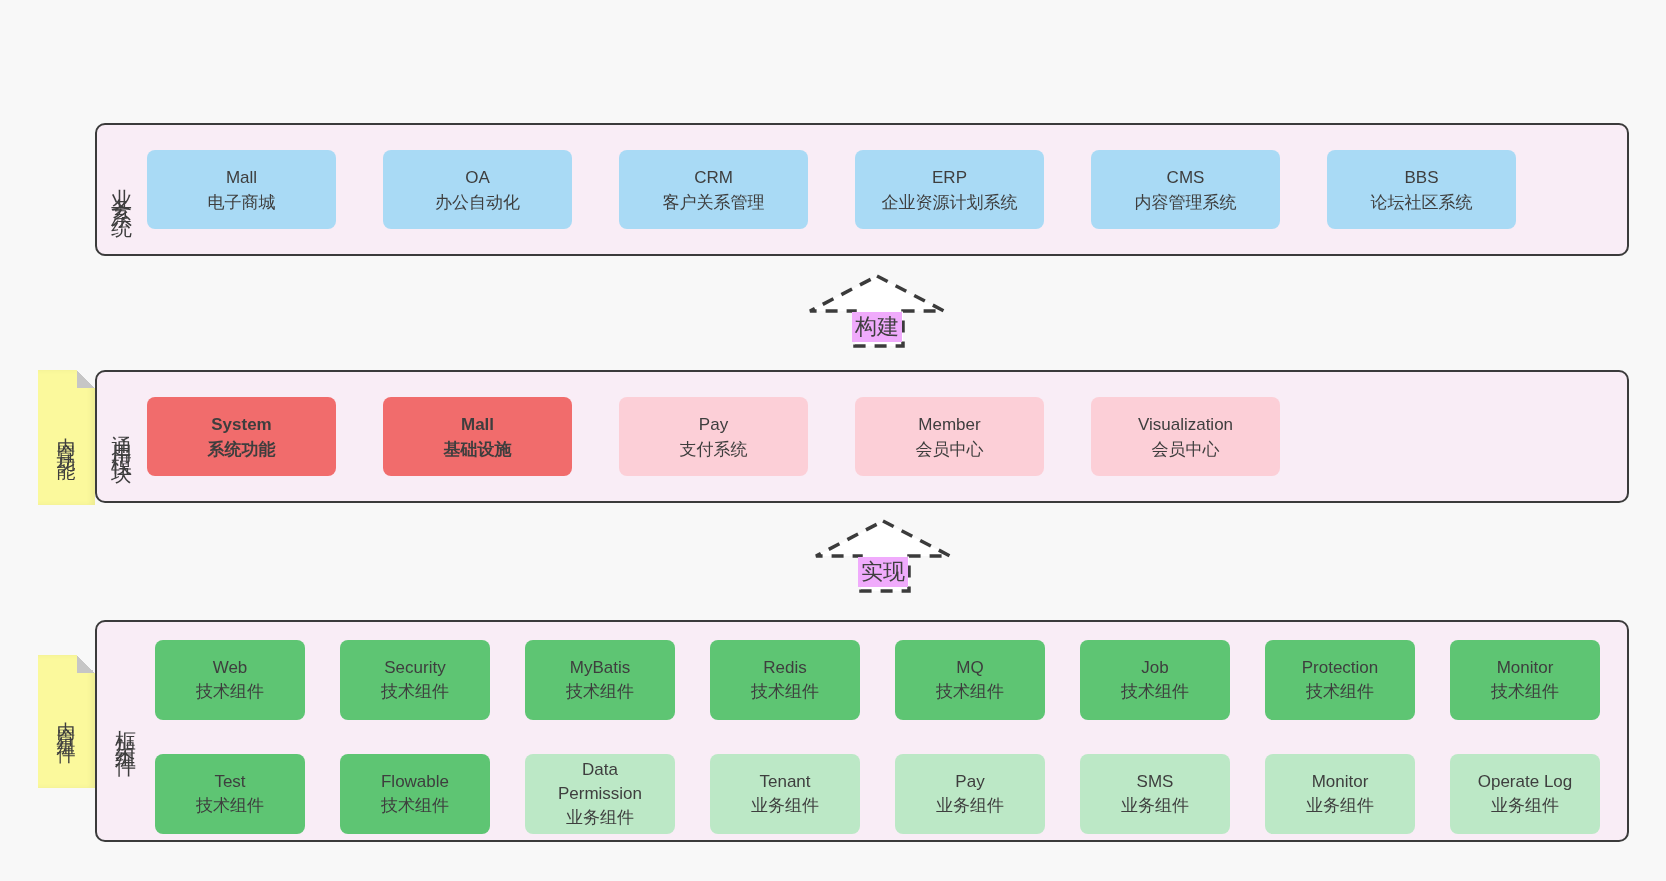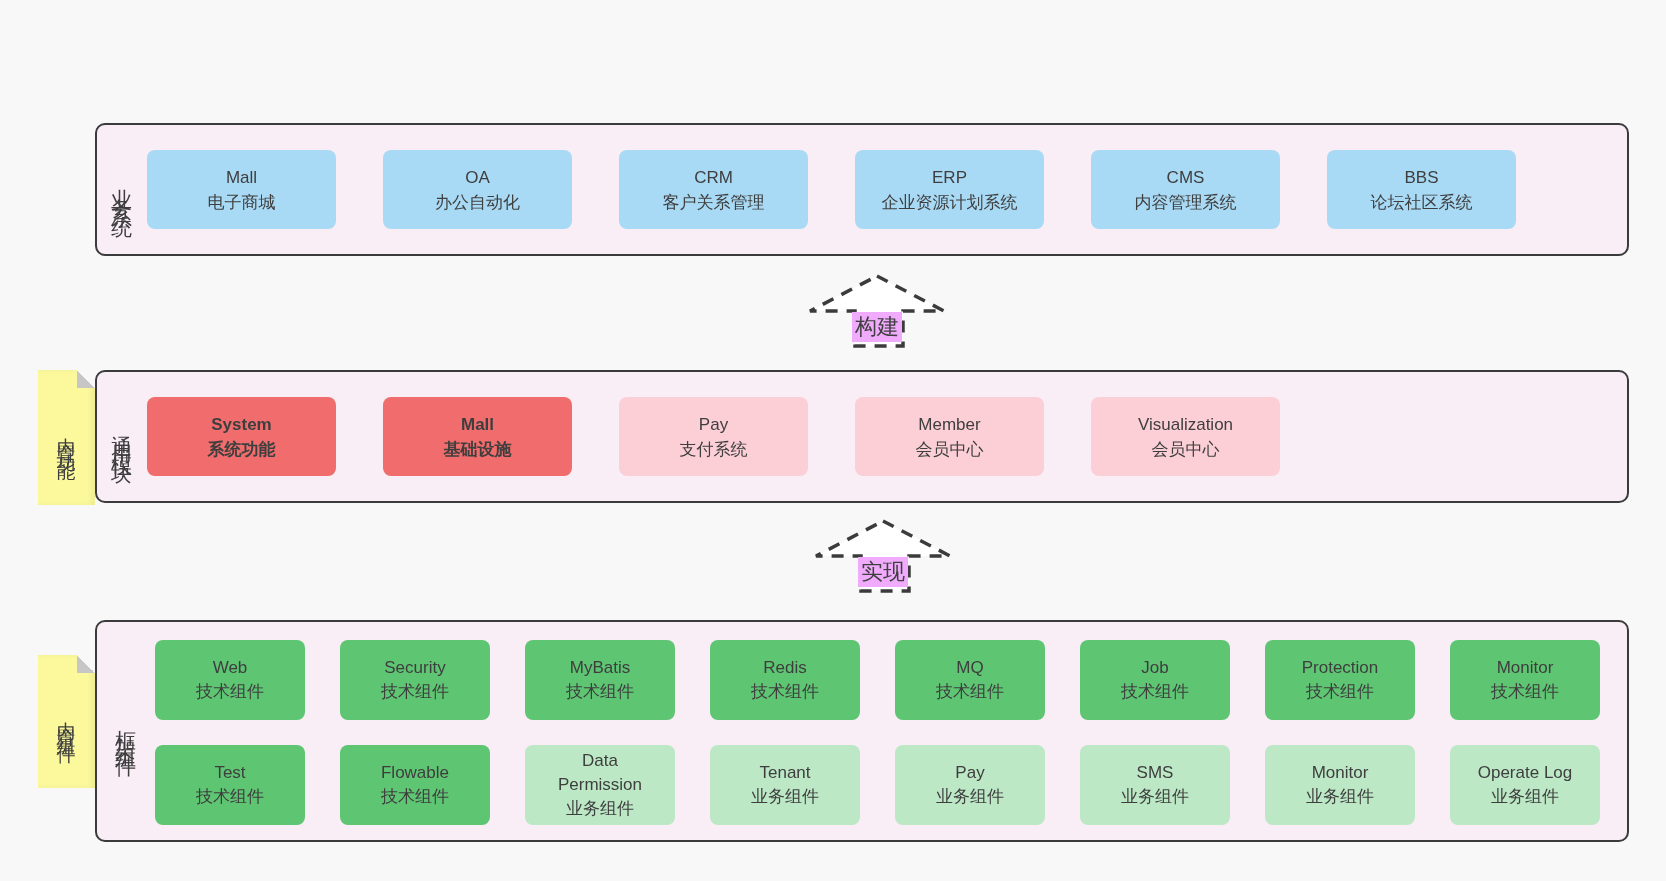--- a/index.html
+++ b/index.html
@@ -47,21 +47,21 @@
   .band-boxes {
     flex: 1;
     display: flex; align-items: center;
     gap: 47px;
   }
   .band-rows {
     flex: 1;
     box-sizing: border-box;
     padding: 18px 0 19px 0;
     display: flex; flex-direction: column;
-    gap: 25px;
+    gap: 34px;
   }
   .band-row { display: flex; gap: 35px; }
 
   
   .bx {
     width: 189px; height: 79px;
     border-radius: 8px;
     display: flex; flex-direction: column;
     align-items: center; justify-content: center;
     text-align: center;

